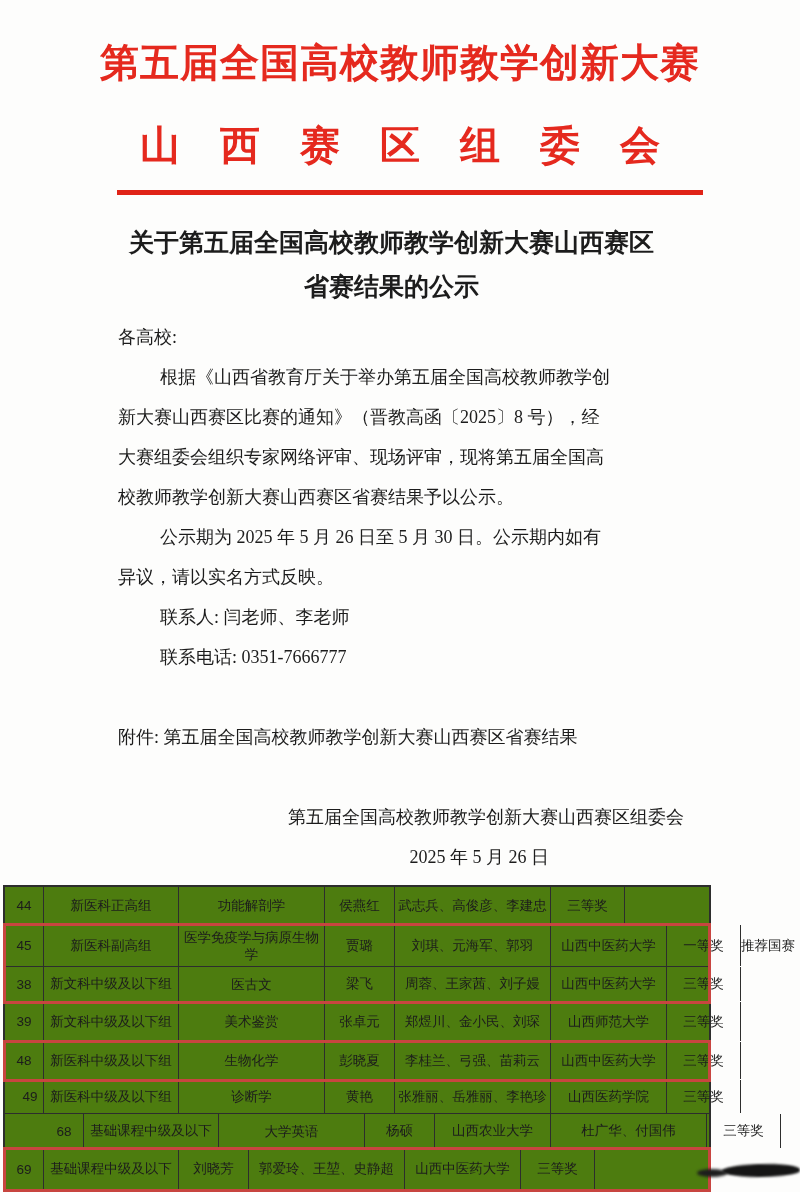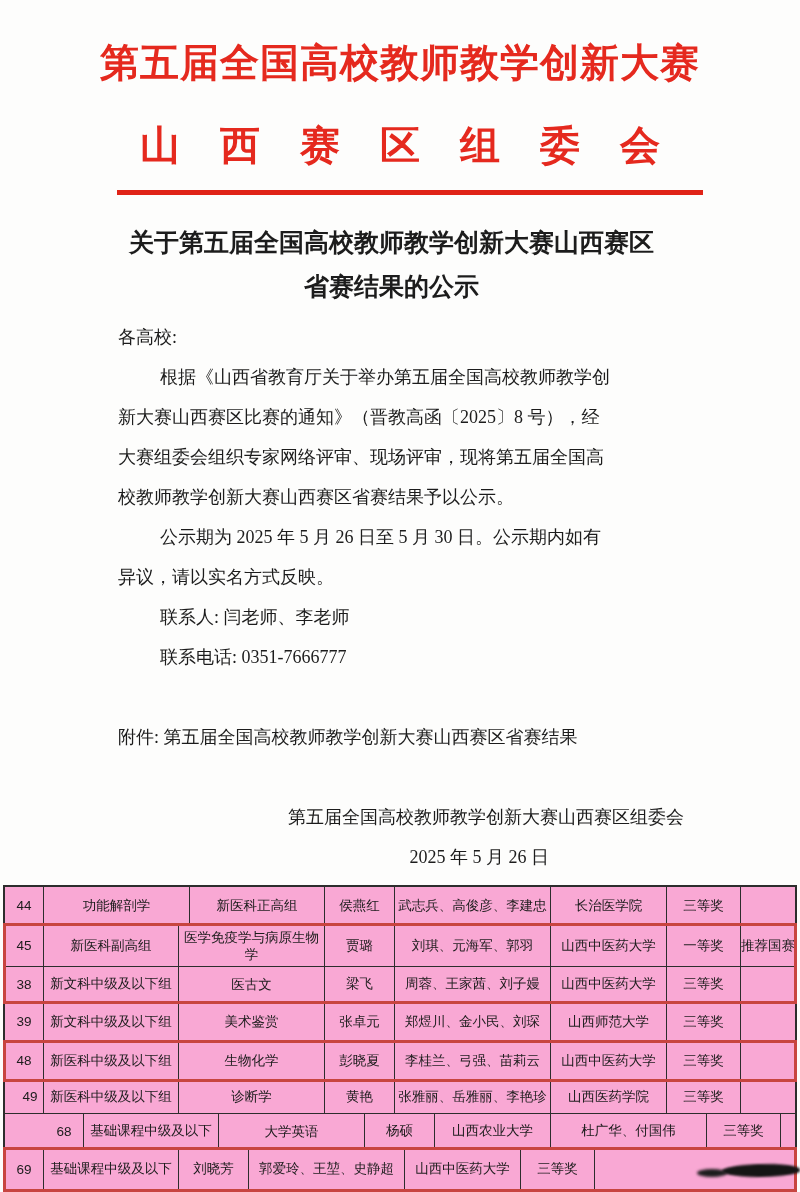--- a/index.html
+++ b/index.html
@@ -43,26 +43,26 @@
     position: absolute; left: 118px; top: 317px; width: 578px;
     font-size: 18px;
   }
   .bline { height: 40px; line-height: 40px; white-space: nowrap; }
   .bline.indent { text-indent: 42px; }
   .attach { margin-top: 40px; height: 40px; line-height: 40px; white-space: nowrap; }
   .sig-name { margin-top: 40px; height: 40px; line-height: 40px; text-align: right; padding-right: 12px; white-space: nowrap; }
   .sig-date { height: 40px; line-height: 40px; text-align: right; padding-right: 147px; white-space: nowrap; }
 
   .tbl {
-    position: absolute; top: 885px; left: 3px; width: 794px;
+    position: absolute; top: 885px; left: 3px; width: 708px;
     border: 2px solid #2d2d2d;
     box-sizing: border-box;
     font-family: "Liberation Sans", "DejaVu Sans", sans-serif;
     font-size: 13.5px;
-    background: #f9a8d4;
+    background: #4d7c0f;
   }
   .trow {
     display: flex;
     border-bottom: 1px solid #2d2d2d;
     box-sizing: border-box;
   }
   .tbl > .trow:last-child, .hl > .trow:last-child { border-bottom-width: 1px; }
   .tcell {
     display: flex; align-items: center; justify-content: center;
     border-right: 1px solid #2d2d2d;
@@ -121,25 +121,24 @@
       <div class="bline indent">联系电话: 0351-7666777</div>
     </div>
   <div class="attach">附件: 第五届全国高校教师教学创新大赛山西赛区省赛结果</div>
   <div class="sig-name">第五届全国高校教师教学创新大赛山西赛区组委会</div>
   <div class="sig-date">2025 年 5 月 26 日</div>
 </div>
 
 <div class="tbl" id="results-table">
     <div class="trow" style="height: 38px;">
       <div class="tcell" style="flex: 0 0 39px;">44</div>
+      <div class="tcell" style="flex: 0 0 135px;">新医科正高组</div>
       <div class="tcell wrap" style="flex: 0 0 146px;">功能解剖学</div>
-      <div class="tcell" style="flex: 0 0 135px;">新医科正高组</div>
       <div class="tcell" style="flex: 0 0 70px;">侯燕红</div>
       <div class="tcell" style="flex: 0 0 156px;">武志兵、高俊彦、李建忠</div>
-      <div class="tcell" style="flex: 0 0 116px;">长治医学院</div>
       <div class="tcell" style="flex: 0 0 74px;">三等奖</div>
       <div class="tcell" style="flex: 0 0 54px;"></div>
     </div>
     <div class="hl">
       <div class="trow" style="height: 42px;">
         <div class="tcell" style="flex: 0 0 39px;">45</div>
         <div class="tcell" style="flex: 0 0 135px;">新医科副高组</div>
         <div class="tcell wrap" style="flex: 0 0 146px;">医学免疫学与病原生物学</div>
         <div class="tcell" style="flex: 0 0 70px;">贾璐</div>
         <div class="tcell" style="flex: 0 0 156px;">刘琪、元海军、郭羽</div>

